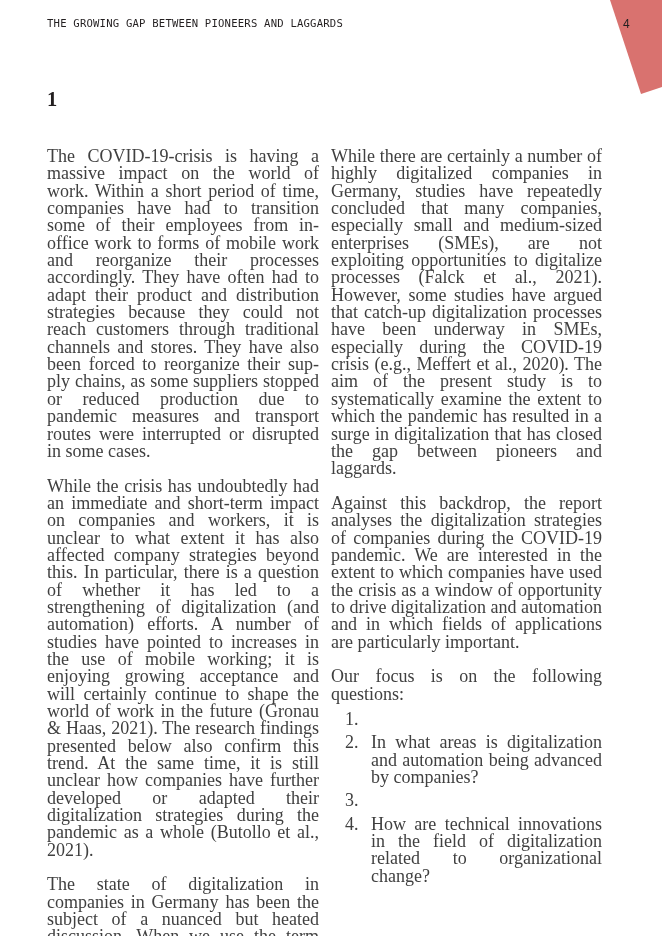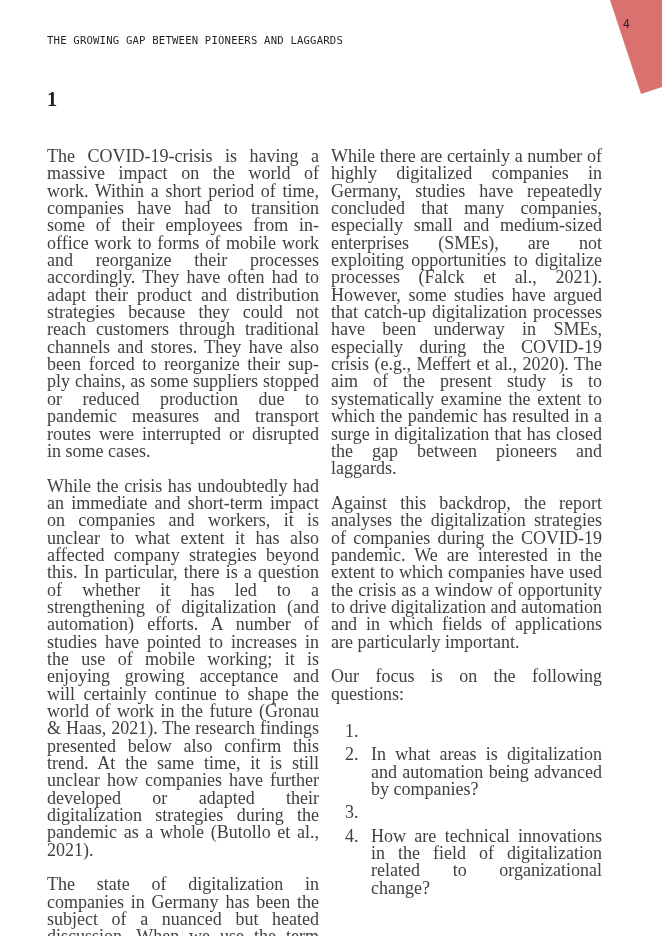--- a/index.html
+++ b/index.html
@@ -1,19 +1,19 @@
 <!DOCTYPE html>
 <html><head>
 <meta charset="utf-8">
 <style>
   html, body { margin: 0; padding: 0; background: #ffffff; }
   body { width: 662px; height: 936px; position: relative; overflow: hidden; color: #231f20; }
   .corner-tab { position: absolute; left: 0; top: 0; width: 662px; height: 100px; }
   .running-header {
-    position: absolute; left: 47px; top: 34px;
+    position: absolute; left: 47px; top: 17px;
     font-family: "DejaVu Sans Mono", "Liberation Mono", monospace;
     font-size: 10.6px; letter-spacing: 0.2px; color: #231f20; white-space: nowrap;
   }
   .page-number {
     position: absolute; left: 623px; top: 17px;
     font-family: "Liberation Sans", sans-serif; font-size: 12px; color: #231f20;
   }
   .section-heading {
     position: absolute; left: 47px; top: 88px; margin: 0;
     font-family: "Liberation Serif", serif; font-weight: bold; font-size: 20.5px; color: #231f20;
@@ -50,21 +50,21 @@
 
 <div class="column col-left">
   <p>The COVID-19-crisis is having a massive impact on the world of work. Within a short period of time, companies have had to transition some of their em­ployees from in-office work to forms of mobile work and reorganize their processes accordingly. They have often had to adapt their product and dis­tribution strategies because they could not reach customers through traditional channels and stores. They have also been forced to reorganize their sup­ply chains, as some suppliers stopped or reduced production due to pandemic measures and transport routes were interrupted or disrupted in some cases.</p>
   <p>While the crisis has undoubtedly had an immediate and short-term impact on companies and workers, it is unclear to what extent it has also affected com­pany strategies beyond this. In particular, there is a question of whether it has led to a strengthening of digitalization (and automation) efforts. A num­ber of studies have pointed to increases in the use of mobile working; it is enjoying growing accep­tance and will certainly continue to shape the world of work in the future (Gronau &amp; Haas, 2021). The research findings presented below also confirm this trend. At the same time, it is still unclear how companies have further developed or adapted their digitalization strategies during the pandemic as a whole (Butollo et al., 2021).</p>
   <p>The state of digitalization in companies in Germa­ny has been the subject of a nuanced but heated discussion. When we use the term digitalization, we take it to refer to the introduction of software systems for monitoring, controlling, and optimiz­ing business and work processes. Digital applica­tions can automate, network, assist and virtualize work processes (Hirsch-Kreinsen, 2020). We dis­tinguish between digitalization and automation: Automation overlaps with digitalization but in a narrower sense refers to the use of technologies that can perform a specific task without human in­tervention (cf. Krzywdzinski, 2021).</p>
 </div>
 
 <div class="column col-right">
   <p>While there are certainly a number of highly dig­italized companies in Germany, studies have re­peatedly concluded that many companies, especial­ly small and medium-sized enterprises (SMEs), are not exploiting opportunities to digitalize processes (Falck et al., 2021). However, some studies have argued that catch-up digitalization processes have been underway in SMEs, especially during the COVID-19 crisis (e.g., Meffert et al., 2020). The aim of the present study is to systematically exam­ine the extent to which the pandemic has resulted in a surge in digitalization that has closed the gap between pioneers and laggards.</p>
   <p>Against this backdrop, the report analyses the digitalization strategies of companies during the COVID-19 pandemic. We are interested in the ex­tent to which companies have used the crisis as a window of opportunity to drive digitalization and automation and in which fields of applications are particularly important.</p>
-  <p style="margin-bottom:20px;">Our focus is on the following questions:</p>
+  <p style="margin-bottom:8px;">Our focus is on the following questions:</p>
   <ol class="questions">
     <li>
       <span class="qnum">1.</span>
     </li>
     <li>
       <span class="qnum">2.</span>
       <span class="qtext">In what areas is digitalization and automa­tion being advanced by companies?</span>
     </li>
     <li>
       <span class="qnum">3.</span>

